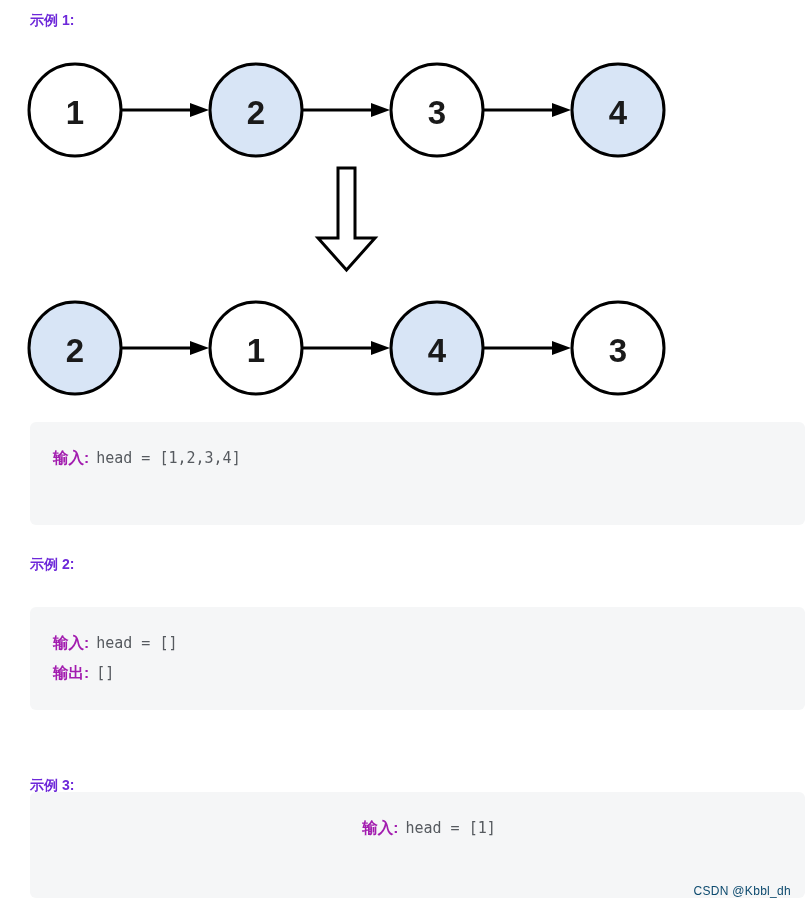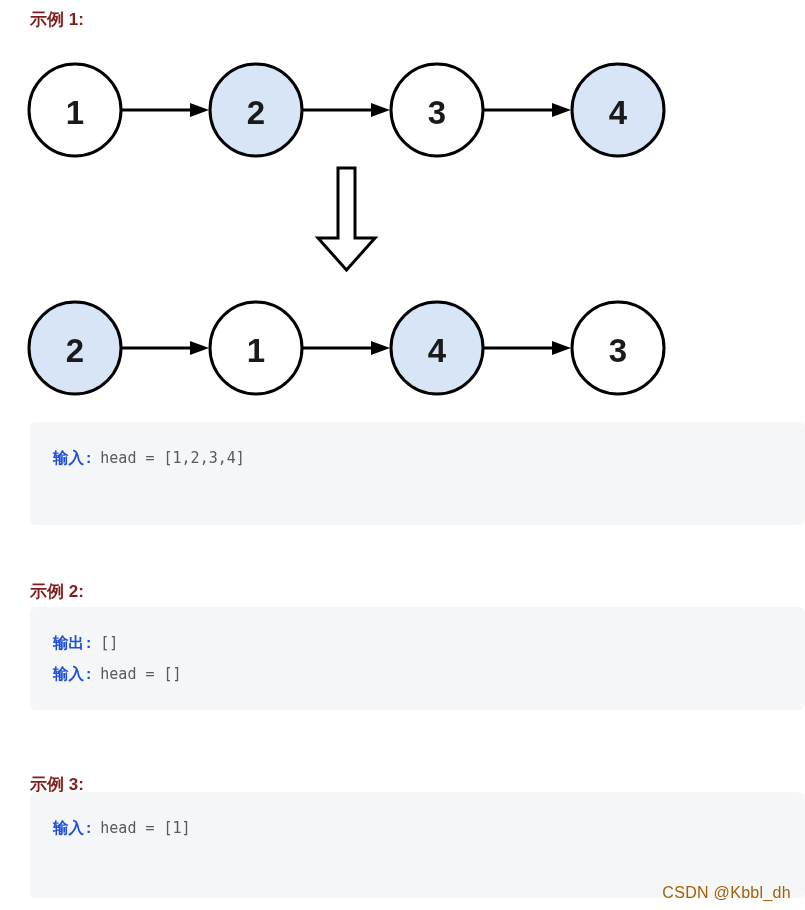--- a/index.html
+++ b/index.html
@@ -2,54 +2,54 @@
 <html><head>
 <meta charset="utf-8">
 <style>
   html,body { margin:0; padding:0; background:#ffffff; }
   body {
     width:805px; height:910px; position:relative; overflow:hidden;
     font-family:"Liberation Sans", sans-serif;
   }
   .heading {
     position:absolute; left:30px;
-    font-size:17px; font-weight:bold; color:#7f1d1d; line-height:22px;
+    font-size:14px; font-weight:bold; color:#6d28d9; line-height:22px;
   }
   #heading-ex1 { top:9px; }
-  #heading-ex2 { top:553px;margin-top:28px; }
+  #heading-ex2 { top:553px; }
   #heading-ex3 { top:774px; }
   #diagram { position:absolute; left:0; top:55px; }
   .node-circle { stroke:#000000; stroke-width:3; }
   .node-label {
     font-family:"Liberation Sans", sans-serif;
     font-size:33px; font-weight:bold; fill:#1a1a1a;
     text-anchor:middle; dominant-baseline:central;
   }
   .connector { stroke:#000000; stroke-width:3; }
   .arrowhead { fill:#000000; }
   .down-arrow { fill:#ffffff; stroke:#000000; stroke-width:3; stroke-linejoin:miter; }
   .io-block {
     position:absolute; left:30px; width:775px;
     background:#f5f6f7; border-radius:6px;
     box-sizing:border-box; padding:21px 0 0 23px;
   }
   #io-block-1 { top:422px; height:103px; }
   #io-block-2 { top:607px; height:103px; }
-  #io-block-3 { top:792px; height:106px; }
+  #io-block-3 { top:792px; height:106px;text-align:center; }
   .io-line {
     line-height:30px; font-size:15px; white-space:pre;
     font-family:"DejaVu Sans Mono", monospace; color:#565a5f;
   }
   .io-label {
-    font-family:Liberation Mono, monospace;
-    font-weight:bold; color:#1d4ed8; font-size:15.5px; margin-right:7px;
+    font-family:Liberation Sans, sans-serif;
+    font-weight:bold; color:#a21caf; font-size:15.5px; margin-right:7px;
   }
   .watermark {
     position:absolute; right:14px; top:884px;
-    font-size:16px; color:#a16207; letter-spacing:0.3px;text-align:center;
+    font-size:12px; color:#0c4a6e; letter-spacing:0.3px;text-align:center;
   }
 </style>
 </head>
 <body>
 
 <div class="heading" id="heading-ex1">示例 1:</div>
 
 <svg id="diagram" width="805" height="350" viewBox="0 55 805 350">
 
   <g>
@@ -93,22 +93,22 @@
   </g>
 </svg>
 
 <div class="io-block" id="io-block-1">
   <div class="io-line"><span class="io-label">输入:</span><span>head = [1,2,3,4]</span></div>
 </div>
 
 <div class="heading" id="heading-ex2">示例 2:</div>
 
 <div class="io-block" id="io-block-2">
+  <div class="io-line"><span class="io-label">输入:</span><span>head = []</span></div>
   <div class="io-line"><span class="io-label">输出:</span><span>[]</span></div>
-  <div class="io-line"><span class="io-label">输入:</span><span>head = []</span></div>
 </div>
 
 <div class="heading" id="heading-ex3">示例 3:</div>
 
 <div class="io-block" id="io-block-3">
   <div class="io-line"><span class="io-label">输入:</span><span>head = [1]</span></div>
 </div>
 
 <div class="watermark">CSDN @Kbbl_dh</div>
 

